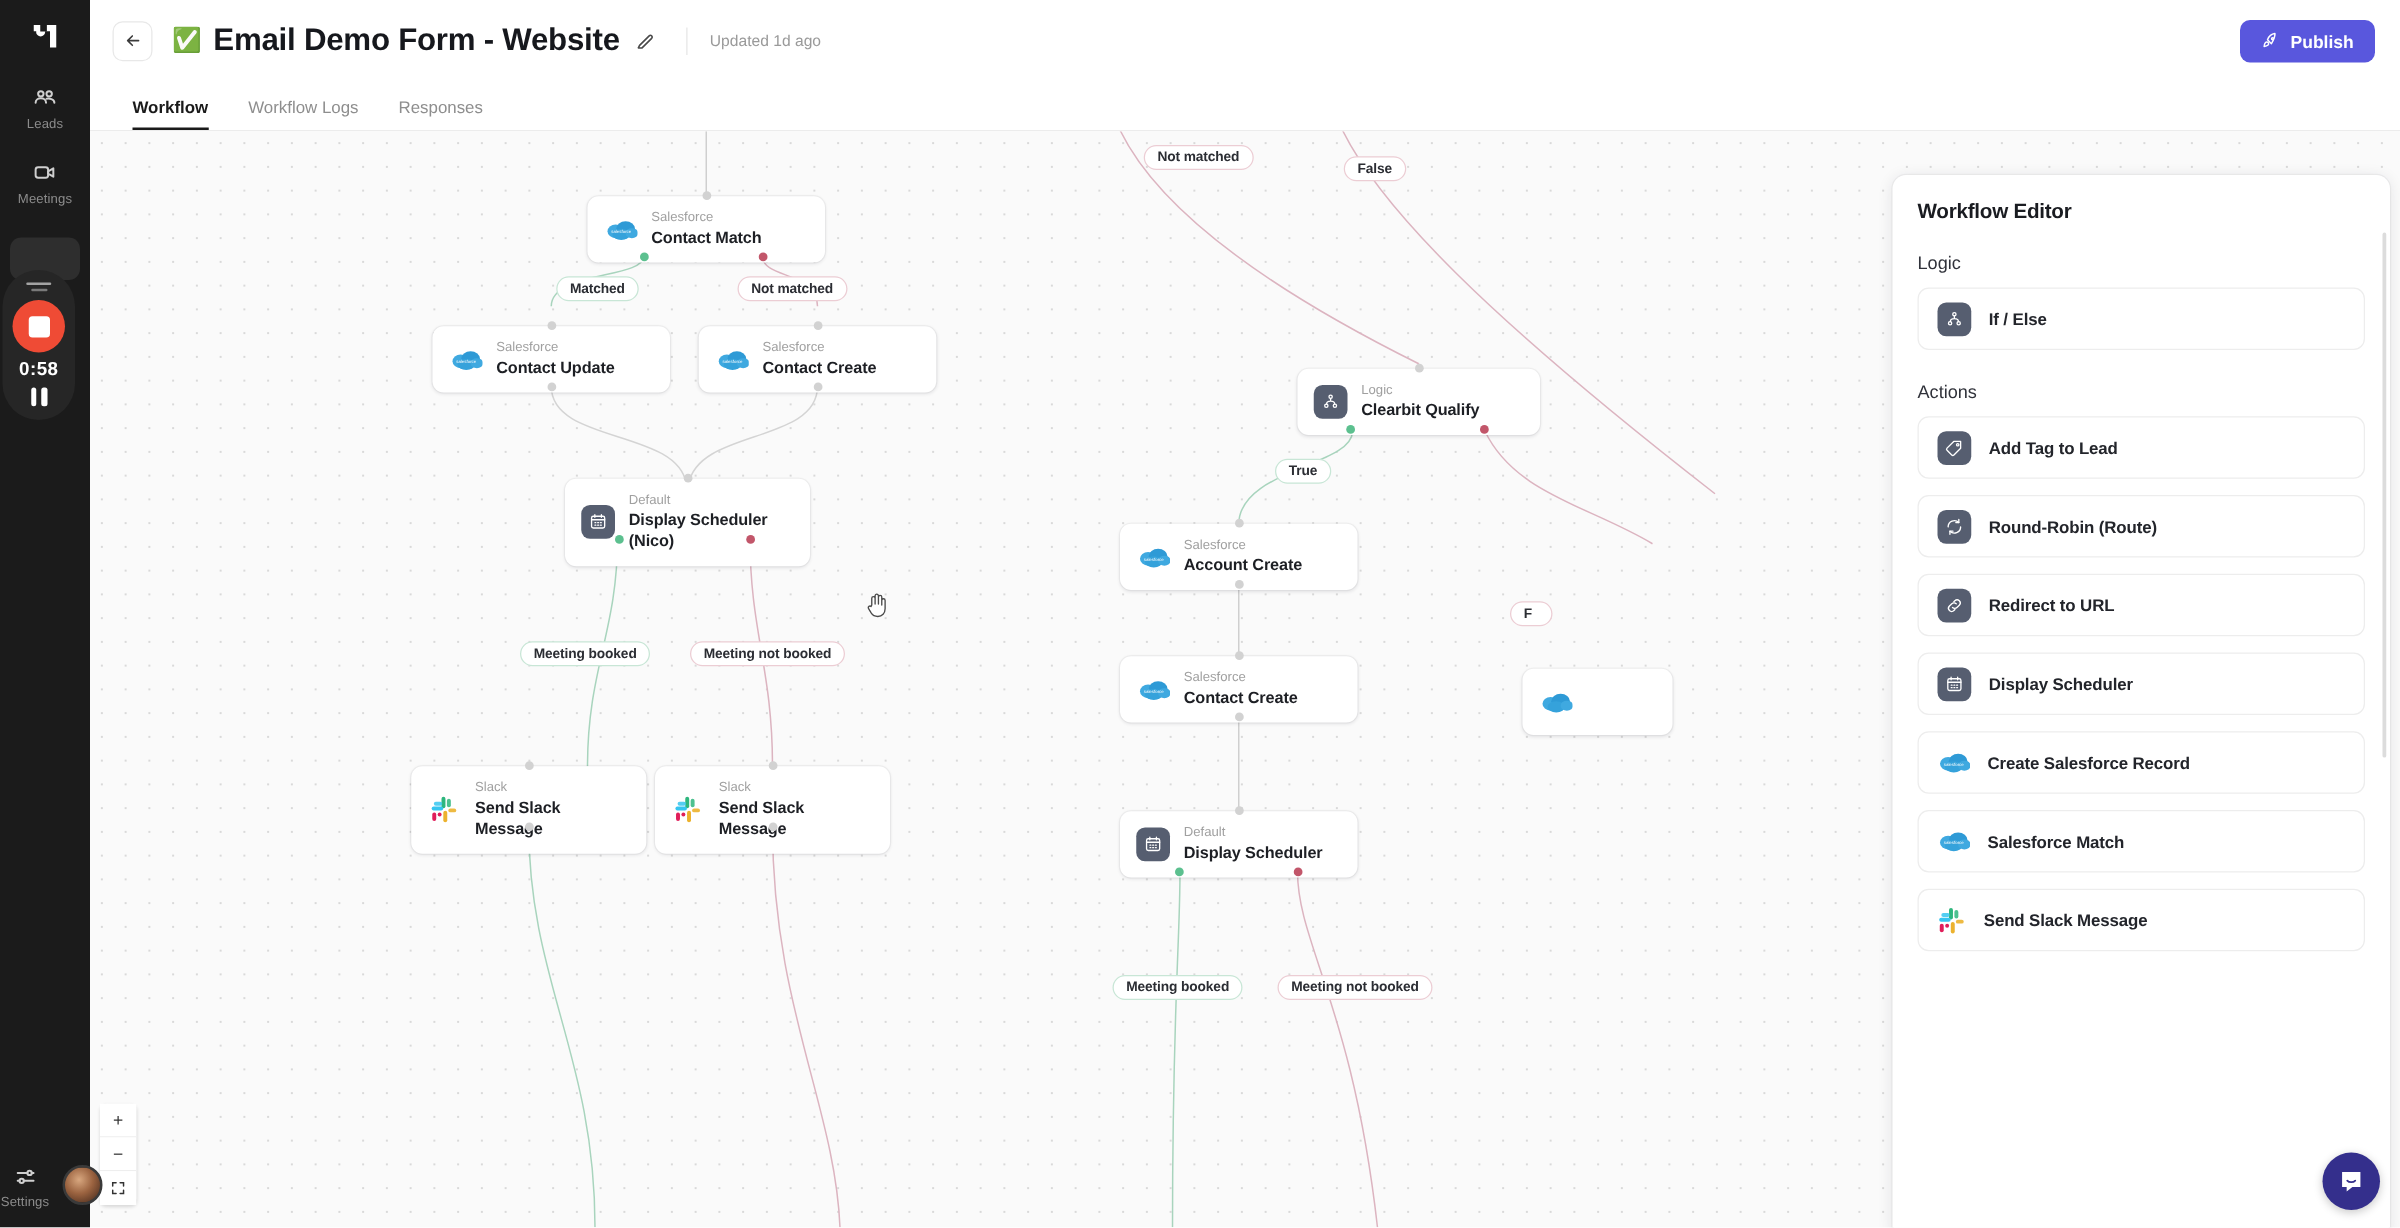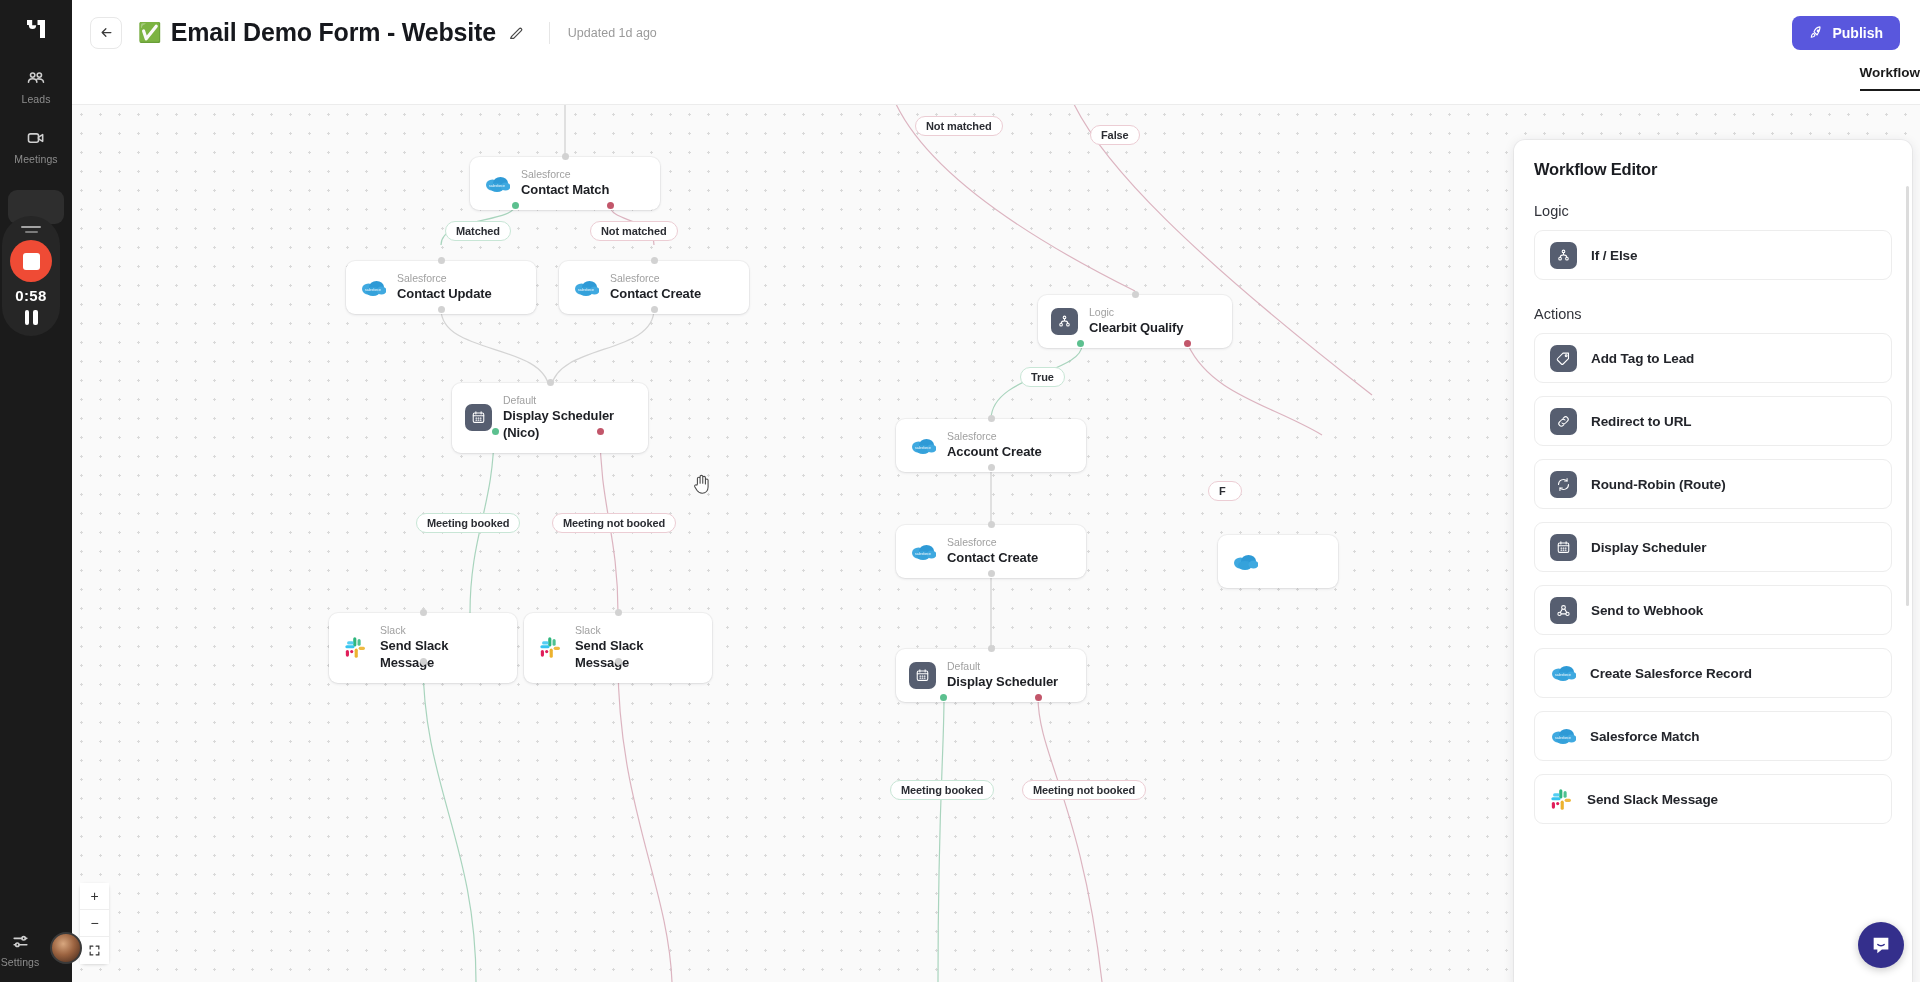--- a/index.html
+++ b/index.html
@@ -74,21 +74,21 @@
   .publish-btn {
     display:flex; align-items:center; gap:8px; background:#5957dd; color:#fff;
     border:none; border-radius:8px; padding: 9px 17px; font-size:14px; font-weight:700;
     cursor:pointer; font-family:"Liberation Sans", sans-serif;
   }
 
   
   .tabs {
     position:absolute; left:72px; top:65px; right:0; height: 40px;
     background:#fff; border-bottom: 1px solid #ececec;
-    display:flex; align-items:flex-end; padding-left: 34px; gap: 32px; flex-direction: column;
+    display:flex; align-items:flex-end; padding-left: 34px; gap: 32px;
   }
   .tab {
     font-size: 13.5px; color:#8e8e8e; padding-bottom: 9px; cursor:pointer;
     border-bottom: 2.5px solid transparent; font-weight:400;
   }
   .tab.active { color:#1a1a1a; font-weight:700; border-bottom-color:#1a1a1a; }
 
   
   .canvas {
     position:absolute; left:72px; top:105px; right:0; bottom:0;
@@ -493,21 +493,21 @@
         <div class="port grey" style="left: 915.5px; top: 540px;"></div>
         <div class="port green" style="left: 868px; top: 589px;"></div>
         <div class="port red" style="left: 963px; top: 589px;"></div>
       </div>
     <div id="edge-labels">
         <div class="elabel green" style="left: 373px; top: 116px;">Matched</div>
         <div class="elabel red" style="left: 518px; top: 116px;">Not matched</div>
         <div class="elabel green" style="left: 344px; top: 408px;">Meeting booked</div>
         <div class="elabel red" style="left: 480px; top: 408px;">Meeting not booked</div>
         <div class="elabel red" style="left: 843px; top: 11px;">Not matched</div>
-        <div class="elabel red" style="left: 1003px; top: 20px; margin-left: 15px;">False</div>
+        <div class="elabel red" style="left: 1003px; top: 20px;">False</div>
         <div class="elabel green" style="left: 948px; top: 262px;">True</div>
         <div class="elabel green" style="left: 818px; top: 675px;">Meeting booked</div>
         <div class="elabel red" style="left: 950px; top: 675px;">Meeting not booked</div>
       </div>
 
     <div class="node" style="left:1146px; top:430px; width:120px;">
       <span class="nicon">
         <svg class="sf-logo" viewBox="0 0 52 36">
             <ellipse cx="17" cy="20" rx="13" ry="11" fill="#3fa9e0"></ellipse>
             <ellipse cx="33" cy="16" rx="15" ry="12" fill="#2e9ad6"></ellipse>
@@ -565,64 +565,50 @@
                 <circle cx="16.3" cy="7.7" r="1.5"></circle>
               </svg>
             </span>
           </span>
           <span class="rlabel">Add Tag to Lead</span>
         </div>
         <div class="ritem">
           <span style="display:flex;align-items:center">
             <span class="sq-icon">
               <svg width="15" height="15" viewBox="0 0 24 24" fill="none" stroke="#ffffff" stroke-width="1.7" stroke-linecap="round" stroke-linejoin="round">
-                <path d="M9.6 14.4a4 4 0 0 0 5.7 0l3-3a4 4 0 0 0-5.7-5.7l-1.3 1.3"></path>
-                <path d="M14.4 9.6a4 4 0 0 0-5.7 0l-3 3a4 4 0 0 0 5.7 5.7l1.3-1.3"></path>
-              </svg>
-            </span>
-          </span>
-          <span class="rlabel">Redirect to URL</span>
-        </div>
-        <div class="ritem">
-          <span style="display:flex;align-items:center">
-            <span class="sq-icon">
-              <svg width="15" height="15" viewBox="0 0 24 24" fill="none" stroke="#ffffff" stroke-width="1.7" stroke-linecap="round" stroke-linejoin="round">
                 <path d="M20 12a8 8 0 0 1-13.7 5.6"></path>
                 <path d="M4 12a8 8 0 0 1 13.7-5.6"></path>
                 <path d="M17.7 2.6v3.9h-3.9M6.3 21.4v-3.9h3.9"></path>
               </svg>
             </span>
           </span>
           <span class="rlabel">Round-Robin (Route)</span>
         </div>
         <div class="ritem">
           <span style="display:flex;align-items:center">
             <span class="sq-icon">
               <svg width="15" height="15" viewBox="0 0 24 24" fill="none" stroke="#ffffff" stroke-width="1.7" stroke-linecap="round" stroke-linejoin="round">
+                <path d="M9.6 14.4a4 4 0 0 0 5.7 0l3-3a4 4 0 0 0-5.7-5.7l-1.3 1.3"></path>
+                <path d="M14.4 9.6a4 4 0 0 0-5.7 0l-3 3a4 4 0 0 0 5.7 5.7l1.3-1.3"></path>
+              </svg>
+            </span>
+          </span>
+          <span class="rlabel">Redirect to URL</span>
+        </div>
+        <div class="ritem">
+          <span style="display:flex;align-items:center">
+            <span class="sq-icon">
+              <svg width="15" height="15" viewBox="0 0 24 24" fill="none" stroke="#ffffff" stroke-width="1.7" stroke-linecap="round" stroke-linejoin="round">
                 <rect x="3.6" y="4.8" width="16.8" height="15" rx="2.2"></rect>
                 <path d="M3.6 9.3h16.8M7.8 2.8v3.4M16.2 2.8v3.4"></path>
                 <path d="M8 13h1M11.5 13h1M15 13h1M8 16.2h1M11.5 16.2h1M15 16.2h1" stroke-width="1.8"></path>
               </svg>
             </span>
           </span>
           <span class="rlabel">Display Scheduler</span>
-        </div>
-        <div class="ritem">
-          <span style="display:flex;align-items:center">
-            <span class="sq-icon">
-              <svg width="15" height="15" viewBox="0 0 24 24" fill="none" stroke="#ffffff" stroke-width="1.7" stroke-linecap="round" stroke-linejoin="round">
-                <circle cx="12" cy="7.2" r="3"></circle>
-                <path d="M10 9.8 6.6 15.6M14 9.8l3.4 5.8"></path>
-                <circle cx="5.6" cy="17.4" r="2.6"></circle>
-                <circle cx="18.4" cy="17.4" r="2.6"></circle>
-                <path d="M8.2 17.4h7.6"></path>
-              </svg>
-            </span>
-          </span>
-          <span class="rlabel">Send to Webhook</span>
         </div>
         <div class="ritem">
           <span style="display:flex;align-items:center">
             <svg class="sf-logo" viewBox="0 0 52 36">
               <ellipse cx="17" cy="20" rx="13" ry="11" fill="#3fa9e0"></ellipse>
               <ellipse cx="33" cy="16" rx="15" ry="12" fill="#2e9ad6"></ellipse>
               <ellipse cx="26" cy="25" rx="14" ry="9" fill="#35a2db"></ellipse>
               <ellipse cx="43" cy="23" rx="10" ry="8" fill="#3fa9e0"></ellipse>
               <text x="26" y="23" font-size="7" fill="#fff" text-anchor="middle" font-family="Liberation Sans">salesforce</text>
             </svg>

